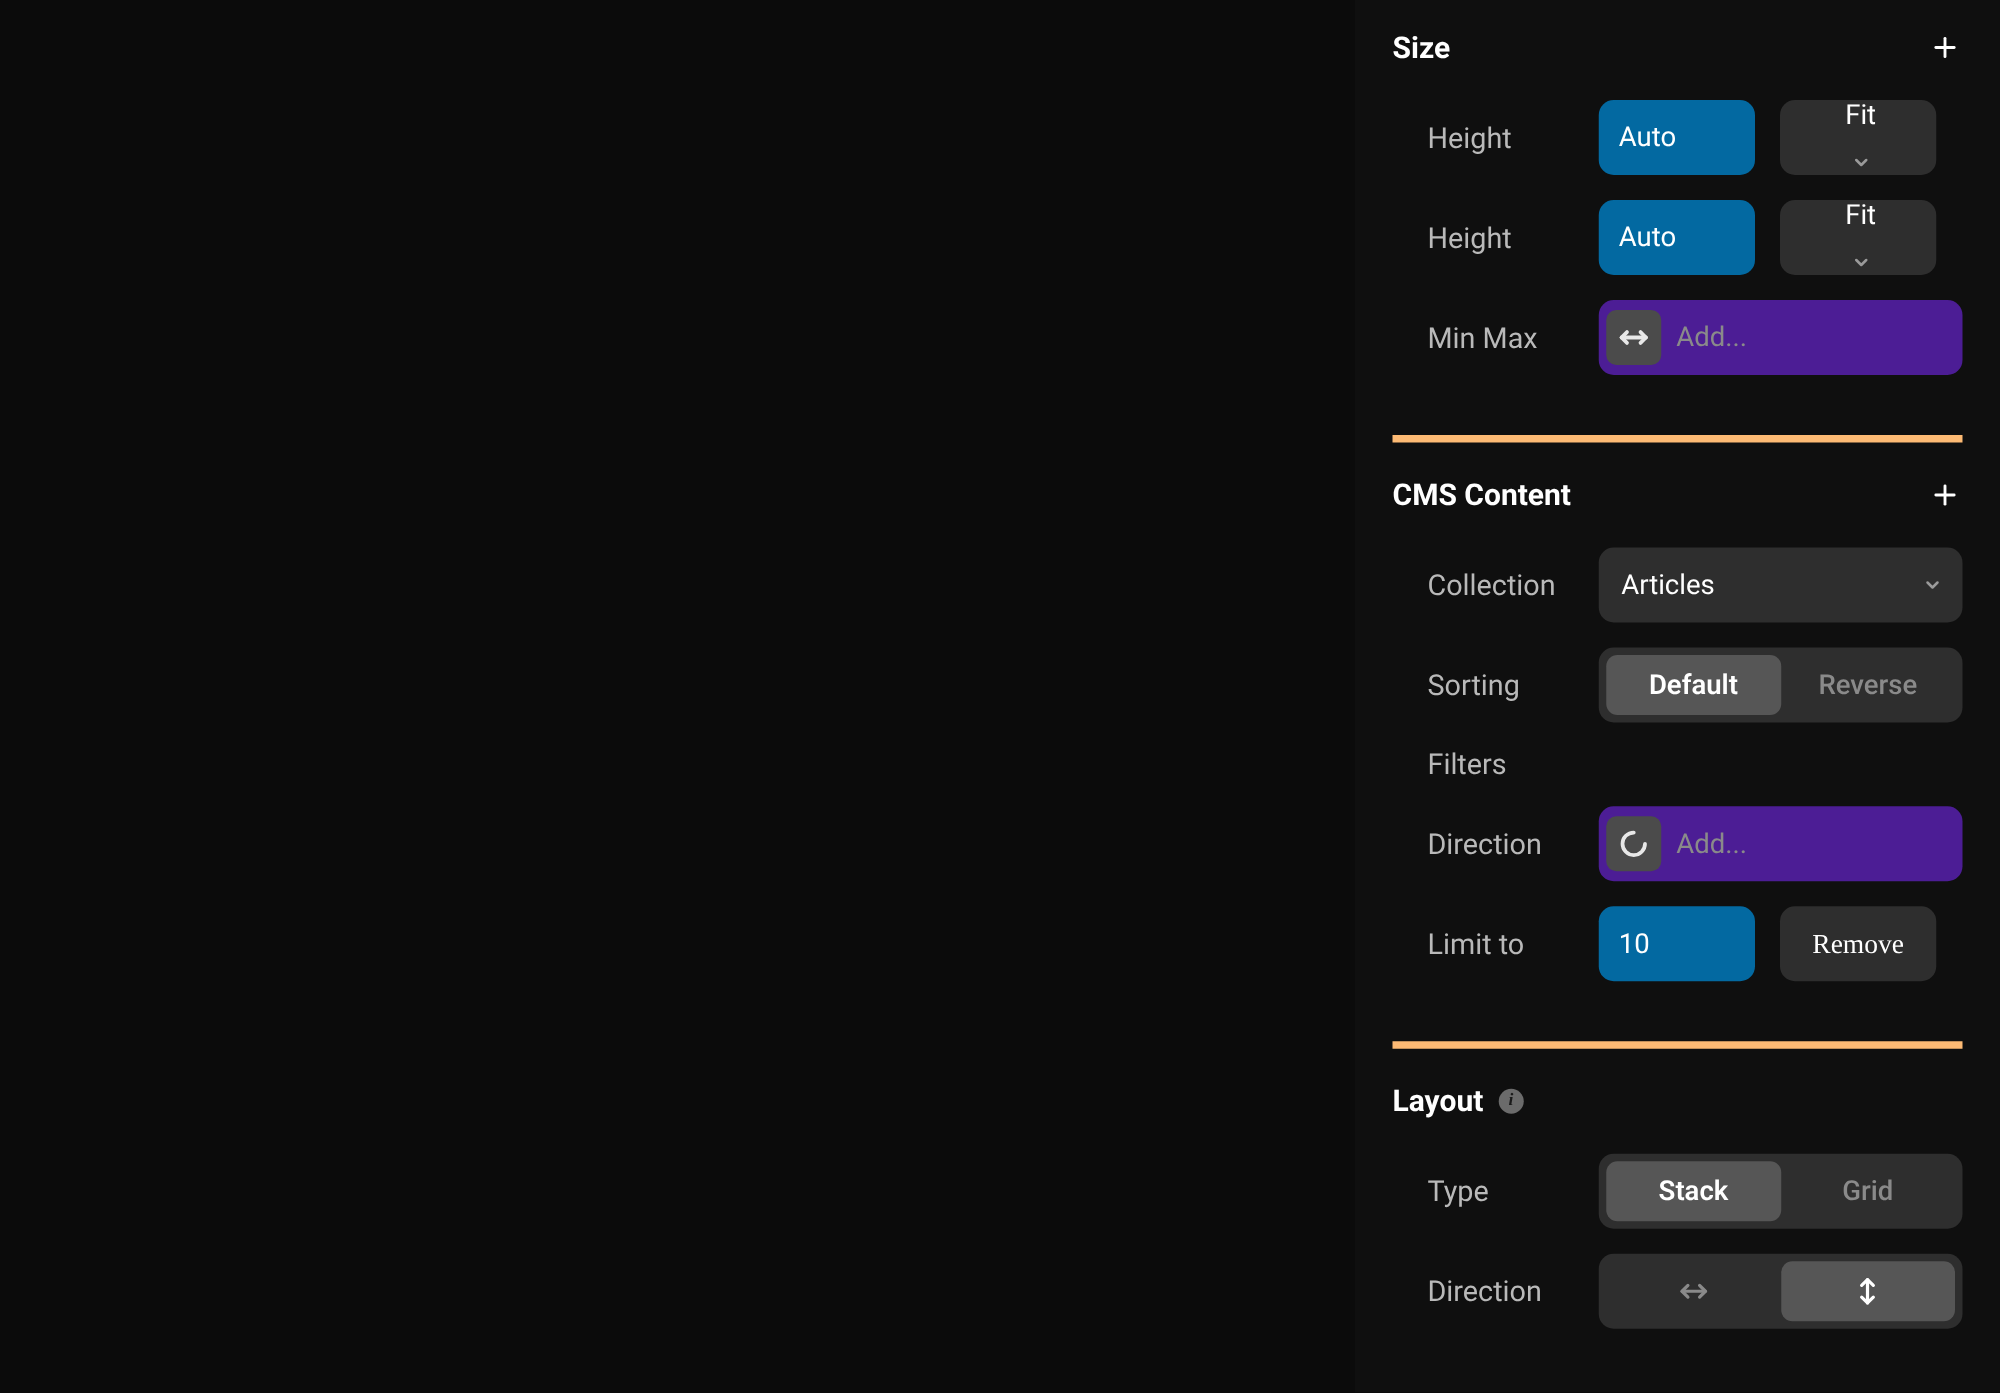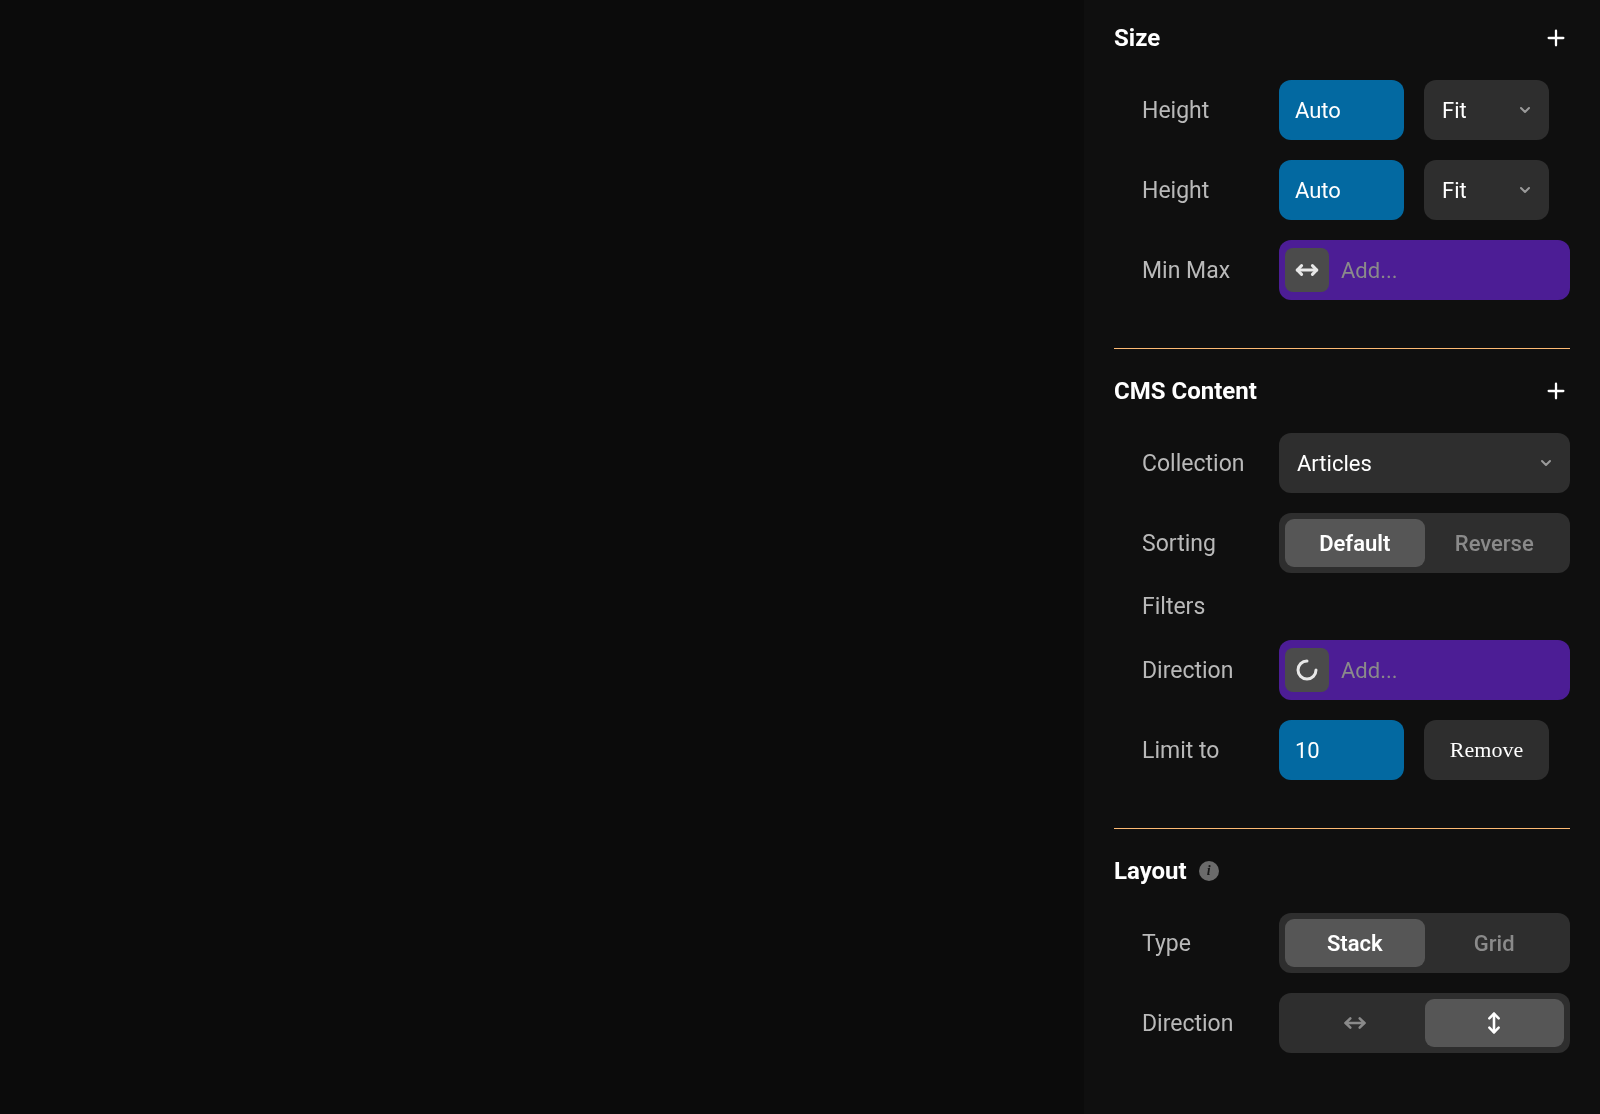--- a/index.html
+++ b/index.html
@@ -18,21 +18,21 @@
 .panel {
   width: 516px;
   background: #0f0f0f;
   padding: 24px 30px 0 30px;
   color: #fff;
 }
 .section {
   padding-bottom: 28px;
 }
 .section.divider {
-  border-bottom: 1px solid #fdba74;
+  border-bottom: 6px solid #fdba74;
   margin-bottom: 28px;
 }
 .section-header {
   display: flex;
   align-items: center;
   justify-content: space-between;
   margin-bottom: 28px;
 }
 .section-title {
   font-size: 24px;
@@ -98,21 +98,21 @@
   border-radius: 12px;
   height: 60px;
   display: flex;
   align-items: center;
   justify-content: space-between;
   padding: 0 14px 0 18px;
   font-size: 22px;
   color: #fff;
   cursor: pointer;
 }
-.select-box.w-small { width: 125px; }
+.select-box.w-small { width: 125px; flex-direction: column; }
 .select-box.flex { flex: 1; }
 .chevron {
   width: 20px;
   height: 20px;
   display: inline-flex;
   align-items: center;
   justify-content: center;
   color: #9a9a9a;
 }
 .chevron svg { width: 16px; height: 16px; }

